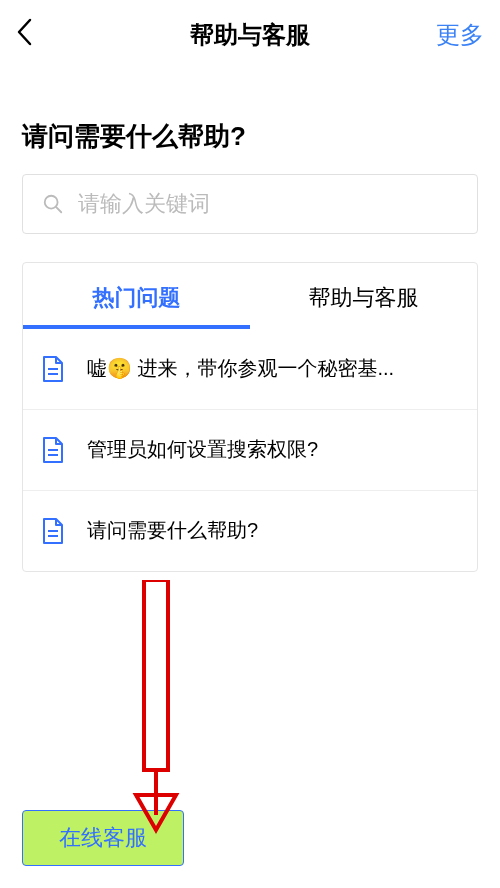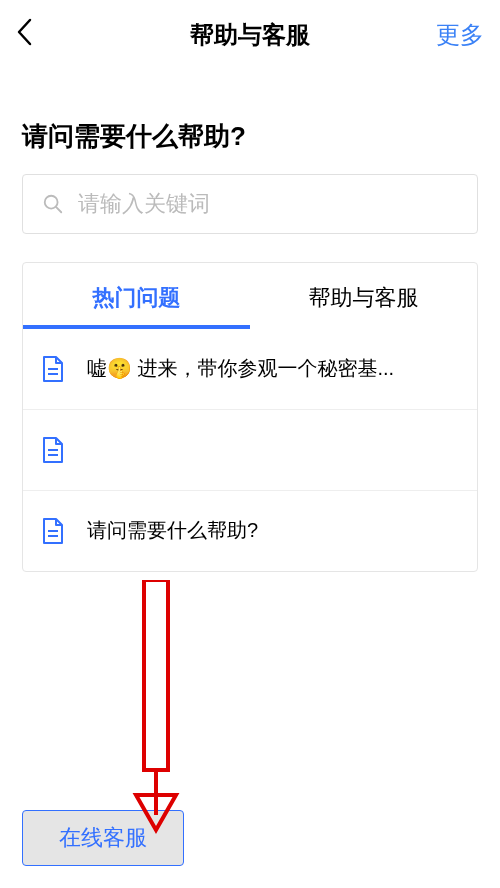--- a/index.html
+++ b/index.html
@@ -113,21 +113,21 @@
     .online-btn {
       position: absolute;
       left: 22px;
       bottom: 22px;
       border: 1.5px solid #3370ff;
       color: #3370ff;
       padding: 12px 36px;
       font-size: 22px;
       border-radius: 4px;
       cursor: pointer;
-      background: #e5e5e5;
+      background: #bef264;
     }
     
     .arrow-ann {
       position: absolute;
       left: 124px;
       top: 580px;
       pointer-events: none;
     }
   </style>
 </head>
@@ -176,20 +176,21 @@
 
     <div class="list-item">
       <span class="doc-icon">
         <svg width="24" height="28" viewBox="0 0 24 28" fill="none">
           <path d="M3 2 H15 L21 8 V26 H3 Z" stroke="#3370ff" stroke-width="2" stroke-linejoin="round"></path>
           <path d="M15 2 V8 H21" stroke="#3370ff" stroke-width="2" stroke-linejoin="round"></path>
           <line x1="7" y1="14" x2="17" y2="14" stroke="#3370ff" stroke-width="2"></line>
           <line x1="7" y1="19" x2="17" y2="19" stroke="#3370ff" stroke-width="2"></line>
         </svg>
       </span>
+      <span class="item-text">管理员如何设置搜索权限?</span>
     </div>
 
     <div class="list-item">
       <span class="doc-icon">
         <svg width="24" height="28" viewBox="0 0 24 28" fill="none">
           <path d="M3 2 H15 L21 8 V26 H3 Z" stroke="#3370ff" stroke-width="2" stroke-linejoin="round"></path>
           <path d="M15 2 V8 H21" stroke="#3370ff" stroke-width="2" stroke-linejoin="round"></path>
           <line x1="7" y1="14" x2="17" y2="14" stroke="#3370ff" stroke-width="2"></line>
           <line x1="7" y1="19" x2="17" y2="19" stroke="#3370ff" stroke-width="2"></line>
         </svg>

